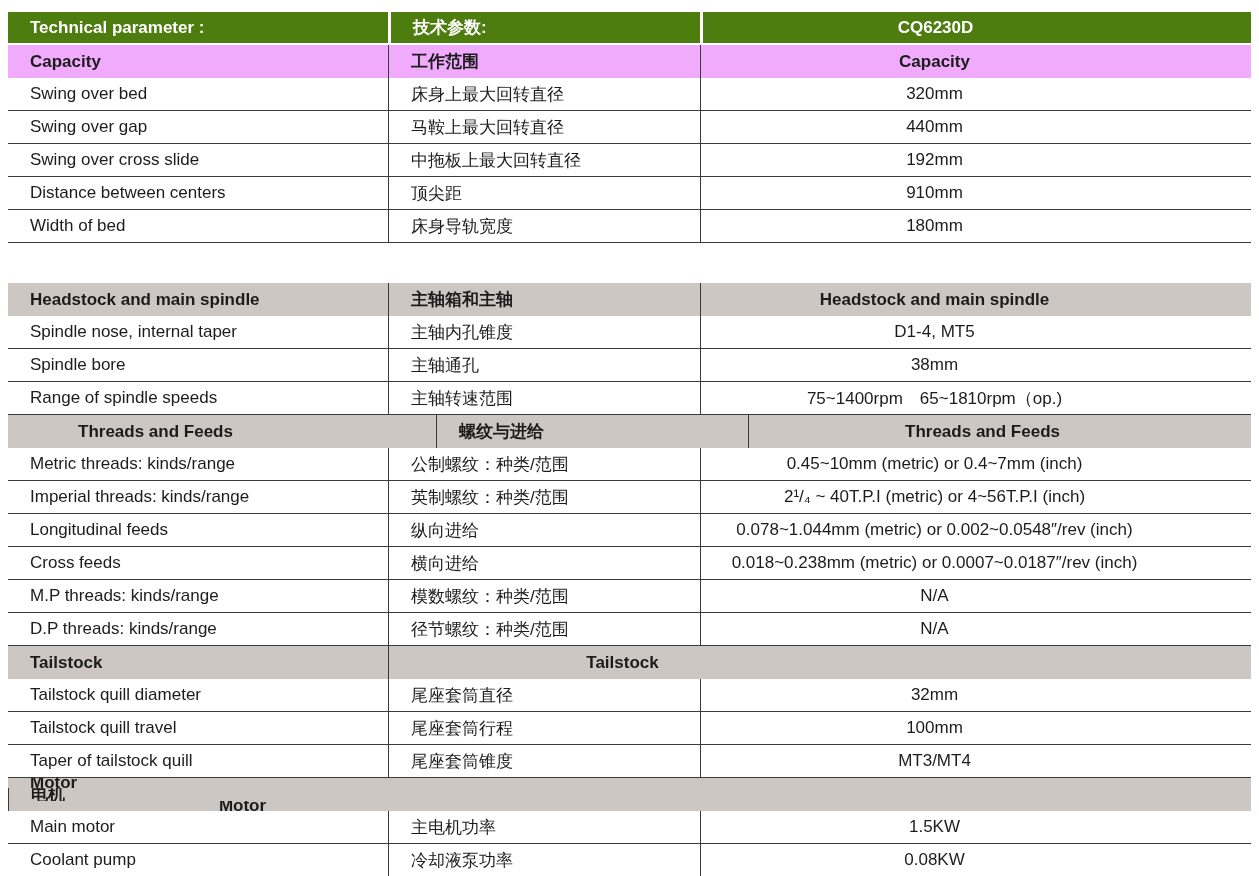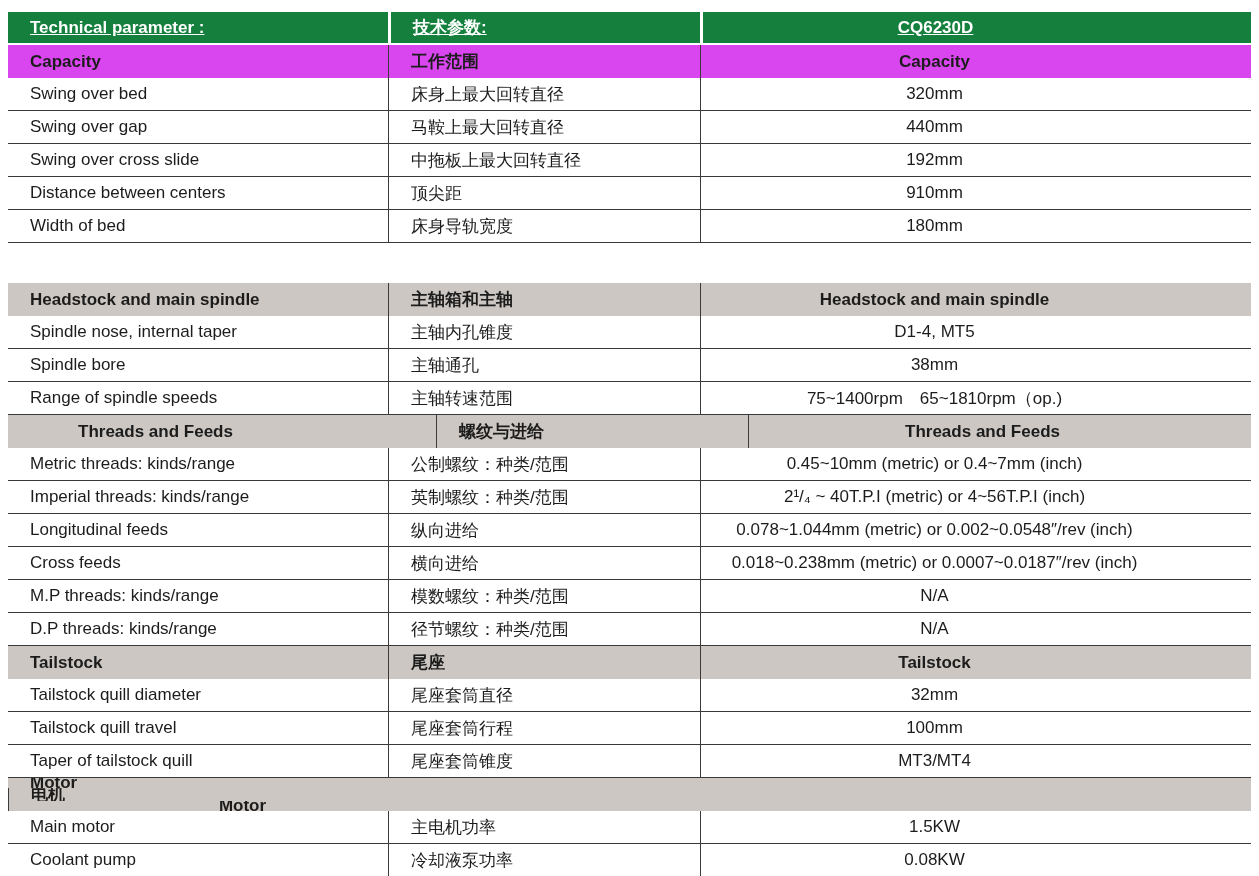--- a/index.html
+++ b/index.html
@@ -52,27 +52,27 @@
     font-weight: bold;
   }
   .row.section {
     border-bottom: none;
   }
 </style>
 </head>
 <body>
 
 <div class="spec-table">
-  <div class="row header" style="background: #15803d; color: rgb(255, 255, 255); text-decoration: underline;">
+  <div class="row header" style="background: #4d7c0f; color: rgb(255, 255, 255);">
     <div class="cell c1">Technical parameter :</div>
     <div class="cell c2">技术参数:</div>
     <div class="cell c3">CQ6230D</div>
   </div>
   <div id="table-body">
-      <div class="row section" style="background: #d946ef;">
+      <div class="row section" style="background: #f0abfc;">
         <div class="cell c1">Capacity</div>
         <div class="cell c2">工作范围</div>
         <div class="cell c3">Capacity</div>
       </div>
       <div class="row">
         <div class="cell c1">Swing over bed</div>
         <div class="cell c2">床身上最大回转直径</div>
         <div class="cell c3">320mm</div>
       </div>
       <div class="row">
@@ -145,21 +145,20 @@
         <div class="cell c2">模数螺纹：种类/范围</div>
         <div class="cell c3">N/A</div>
       </div>
       <div class="row">
         <div class="cell c1">D.P threads: kinds/range</div>
         <div class="cell c2">径节螺纹：种类/范围</div>
         <div class="cell c3">N/A</div>
       </div>
       <div class="row section" style="background: rgb(204, 199, 194);">
         <div class="cell c1">Tailstock</div>
-        <div class="cell c2">尾座</div>
         <div class="cell c3">Tailstock</div>
       </div>
       <div class="row">
         <div class="cell c1">Tailstock quill diameter</div>
         <div class="cell c2">尾座套筒直径</div>
         <div class="cell c3">32mm</div>
       </div>
       <div class="row">
         <div class="cell c1">Tailstock quill travel</div>
         <div class="cell c2">尾座套筒行程</div>

